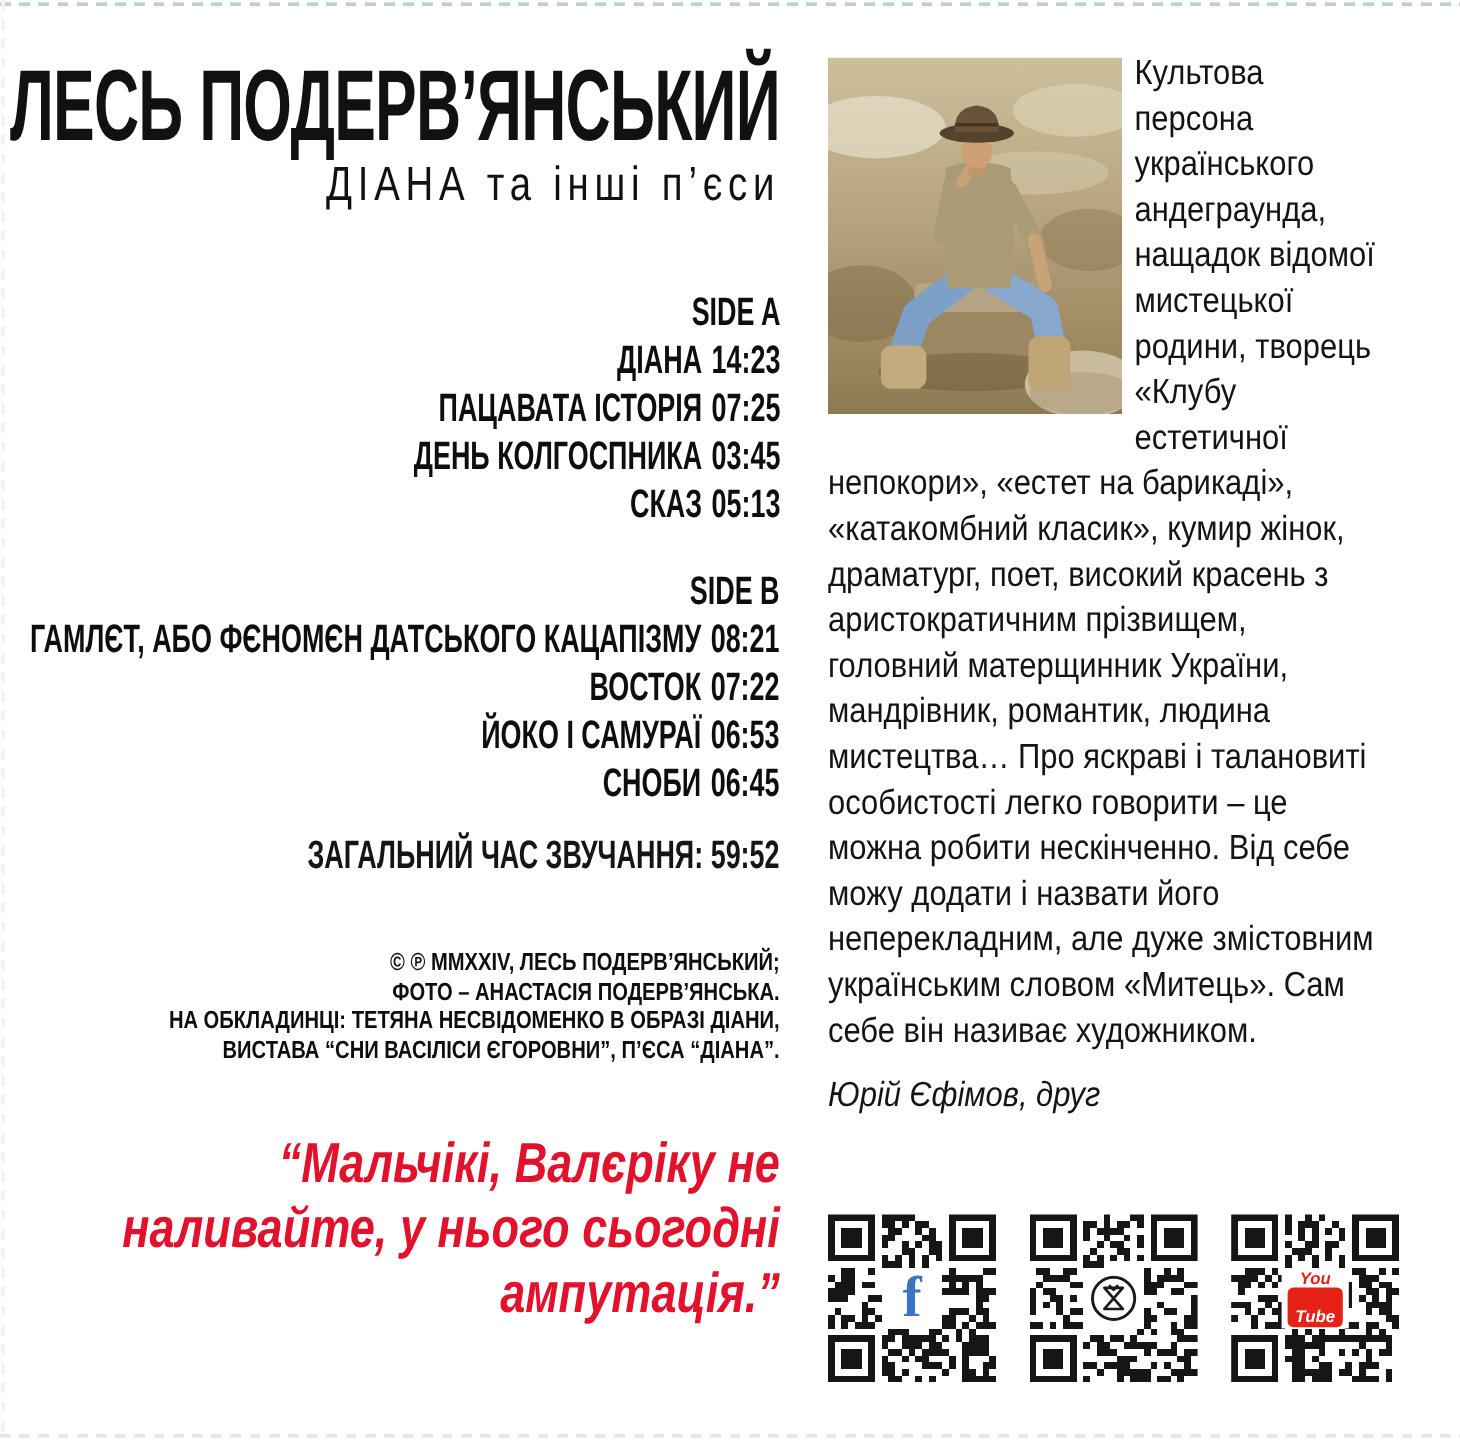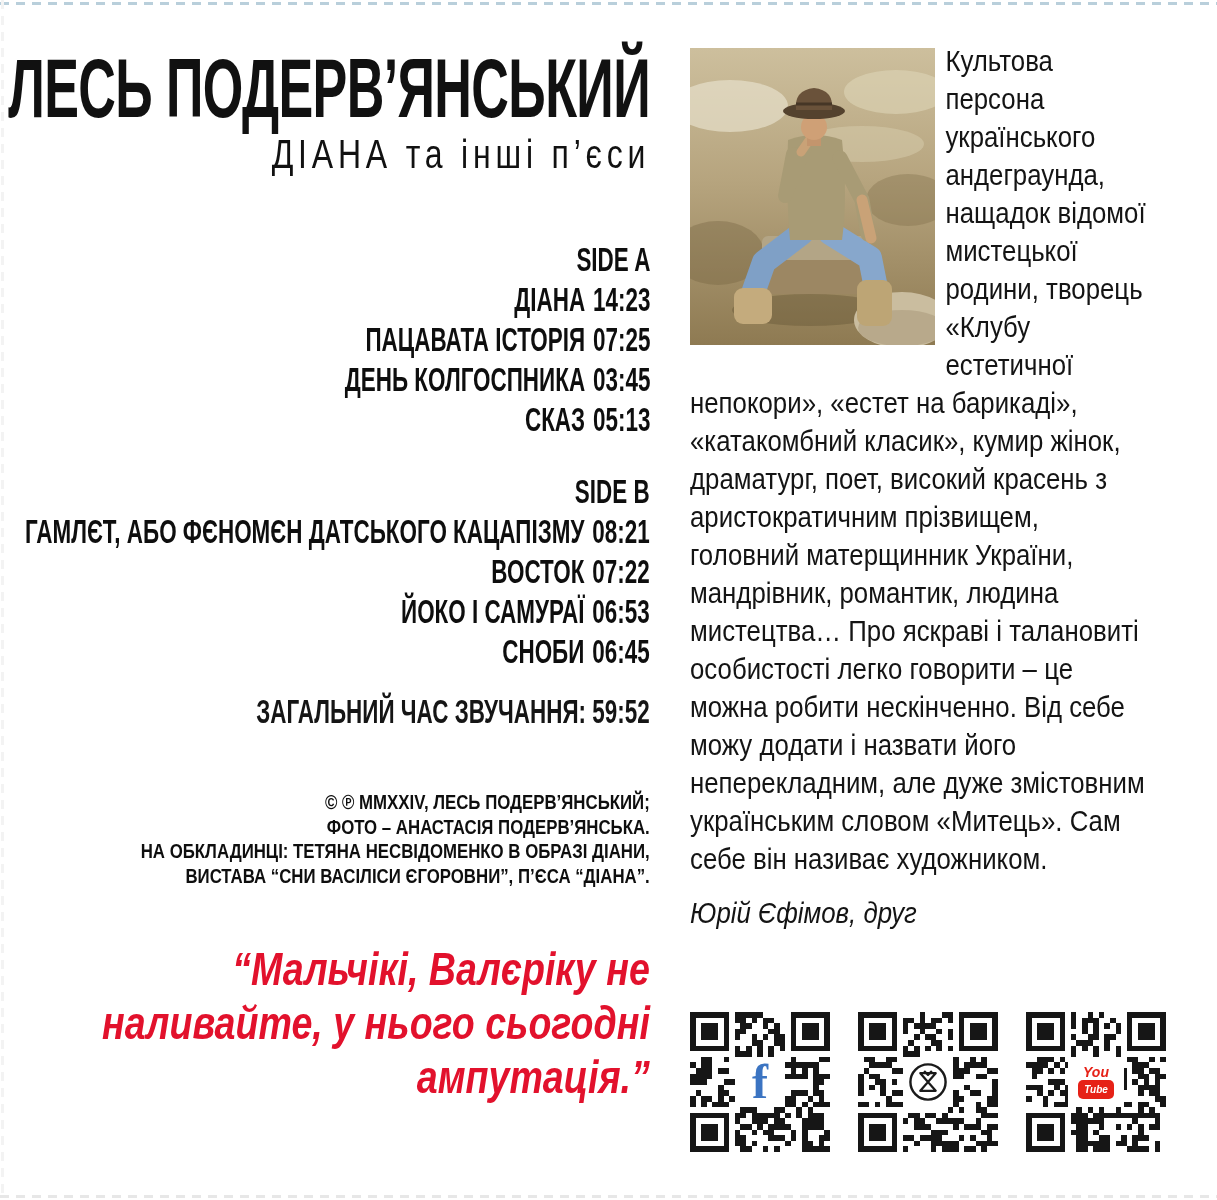--- a/index.html
+++ b/index.html
@@ -55,21 +55,21 @@
   .qr-row{position:absolute;left:690px;top:1012px;display:flex;gap:28px;}
   .qr{position:relative;width:140px;height:140px;background:#fff;}
   .qr svg.qr-svg{position:absolute;inset:0;width:140px;height:140px;fill:#161616;shape-rendering:crispEdges;}
   .qr-logo{position:absolute;left:50%;top:50%;transform:translate(-50%,-50%);
     background:#fff;display:flex;align-items:center;justify-content:center;}
   .fb-plate{width:46px;height:50px;}
   .fb-f{font-size:48px;line-height:1;font-weight:700;font-family:"Liberation Serif","DejaVu Serif",serif;}
   .mono-plate{width:48px;height:48px;}
   .yt-plate{width:56px;height:50px;flex-direction:column;gap:1px;}
   .yt-you{font-size:14px;font-weight:700;line-height:14px;font-style:italic;}
-  .yt-tube{font-size:10px;font-weight:700;line-height:14px;color:#fff;border-radius:5px;padding:3px 6px 2px;font-style:italic;}
+  .yt-tube{font-size:14px;font-weight:700;line-height:14px;color:#fff;border-radius:5px;padding:17px 6px 2px;font-style:italic;}
 </style>
 </head>
 <body>
 
 <div class="dash-top"></div>
 <div class="dash-left"></div>
 <div class="dash-bottom"></div>
 
 <div class="left-col">
 

